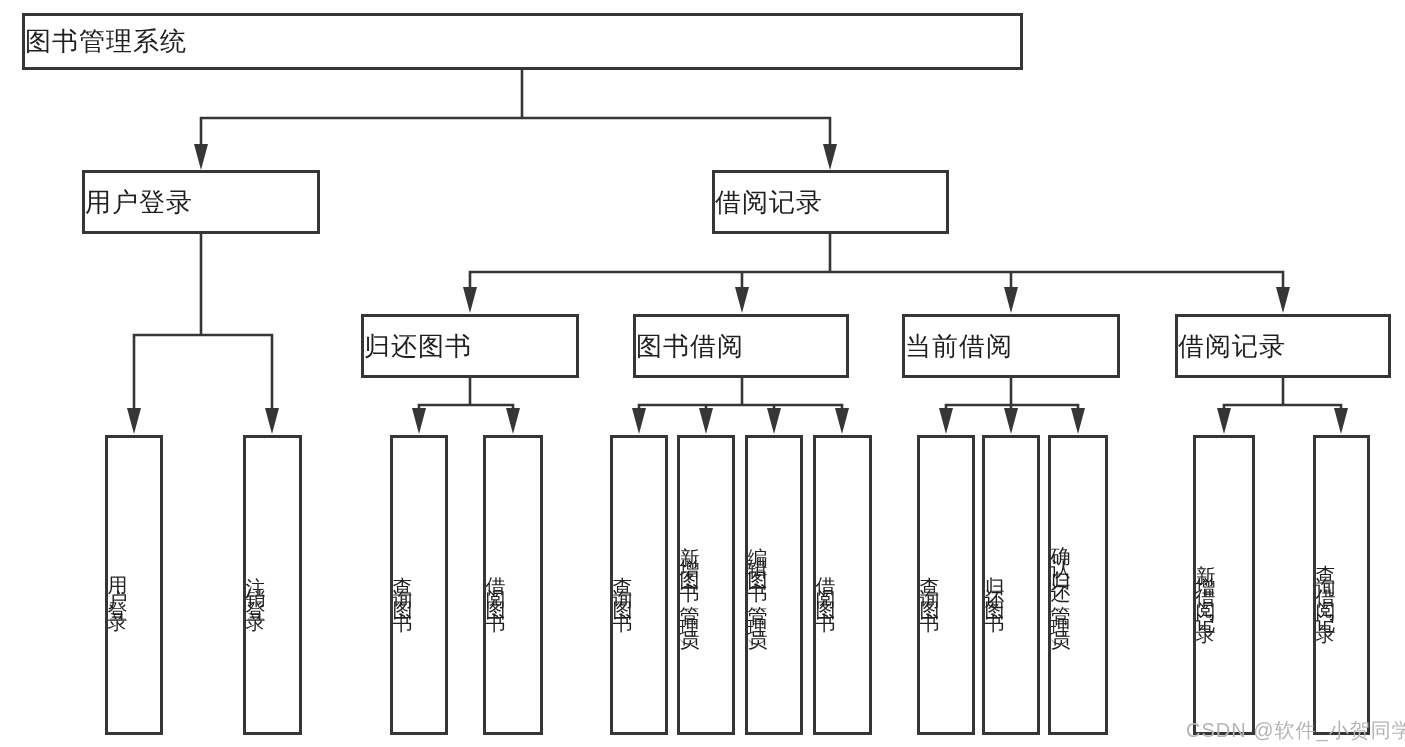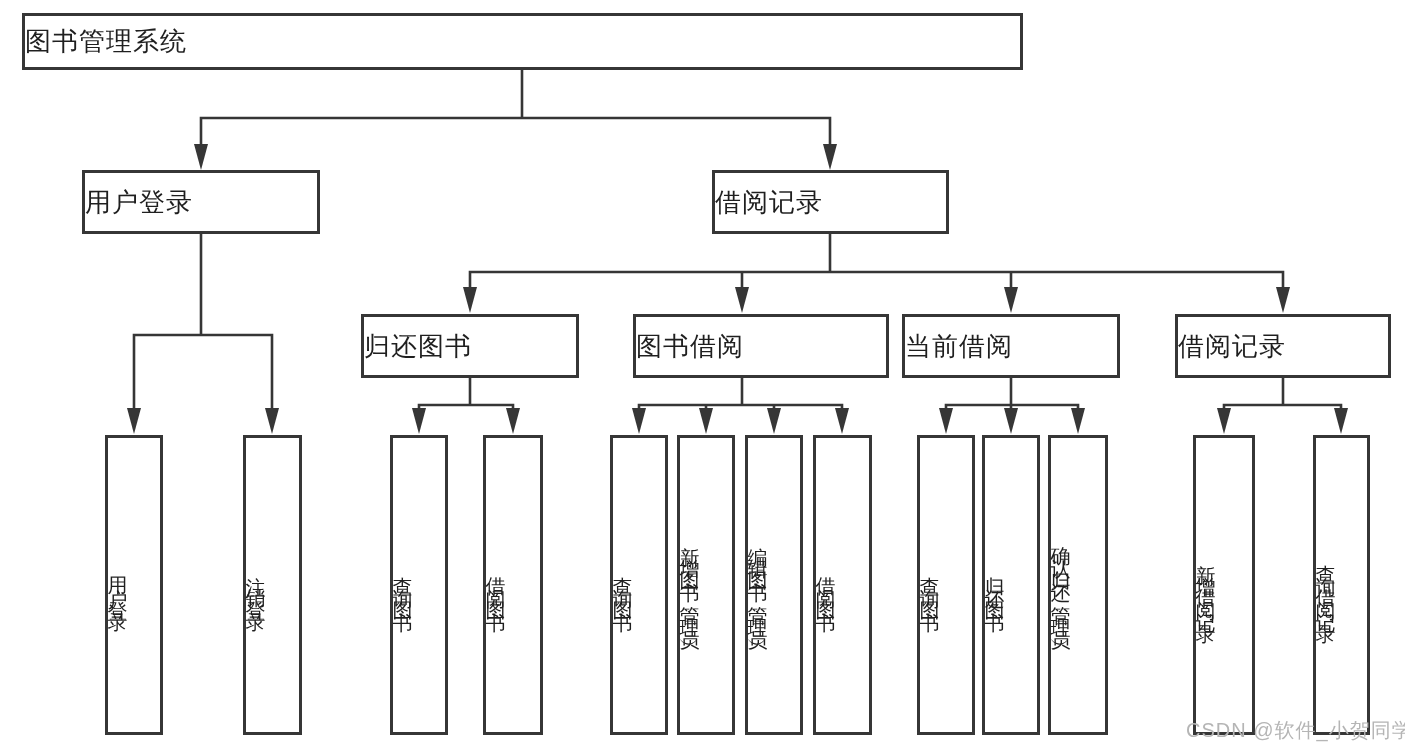--- a/index.html
+++ b/index.html
@@ -110,21 +110,21 @@
   <div class="node h" style="left:82px;top:170px;width:238px;height:64px">
     <span>用户登录</span>
   </div>
   <div class="node h" style="left:712px;top:170px;width:237px;height:64px">
     <span>借阅记录</span>
   </div>
 
   <div class="node h" style="left:361px;top:314px;width:218px;height:64px">
     <span>归还图书</span>
   </div>
-  <div class="node h" style="left:633px;top:314px;width:256px;height:64px">
+  <div class="node h" style="left:633px;top:314px;width:216px;height:64px">
     <span>图书借阅</span>
   </div>
   <div class="node h" style="left:902px;top:314px;width:218px;height:64px">
     <span>当前借阅</span>
   </div>
   <div class="node h" style="left:1175px;top:314px;width:216px;height:64px">
     <span>借阅记录</span>
   </div>
 
   <div class="node v" style="left:105px;top:435px;width:58px;height:300px">

